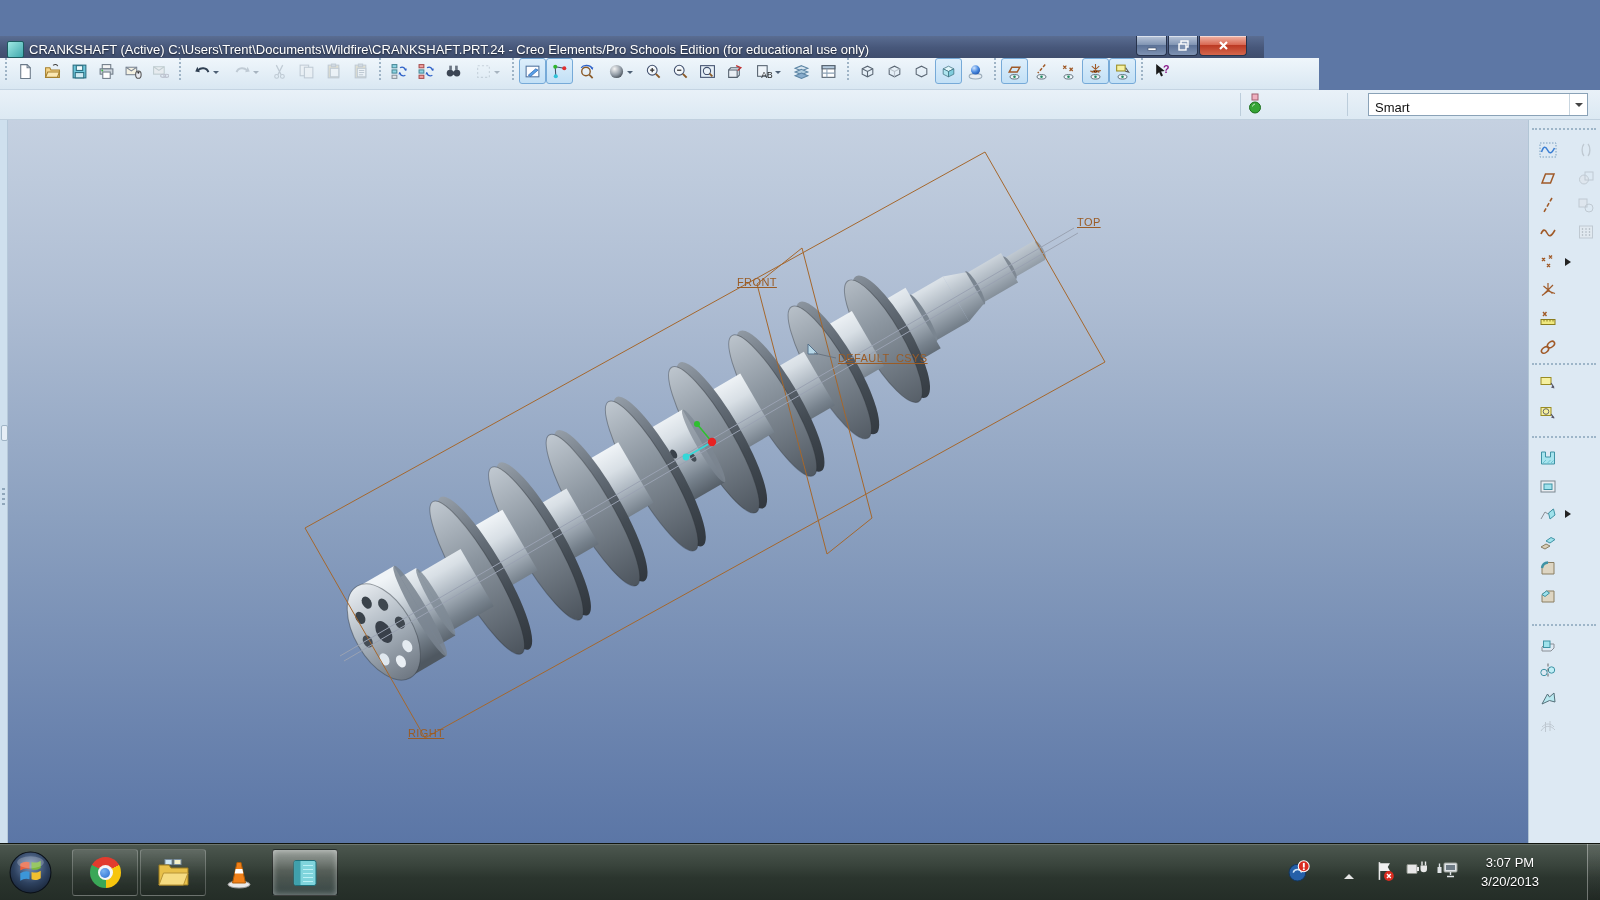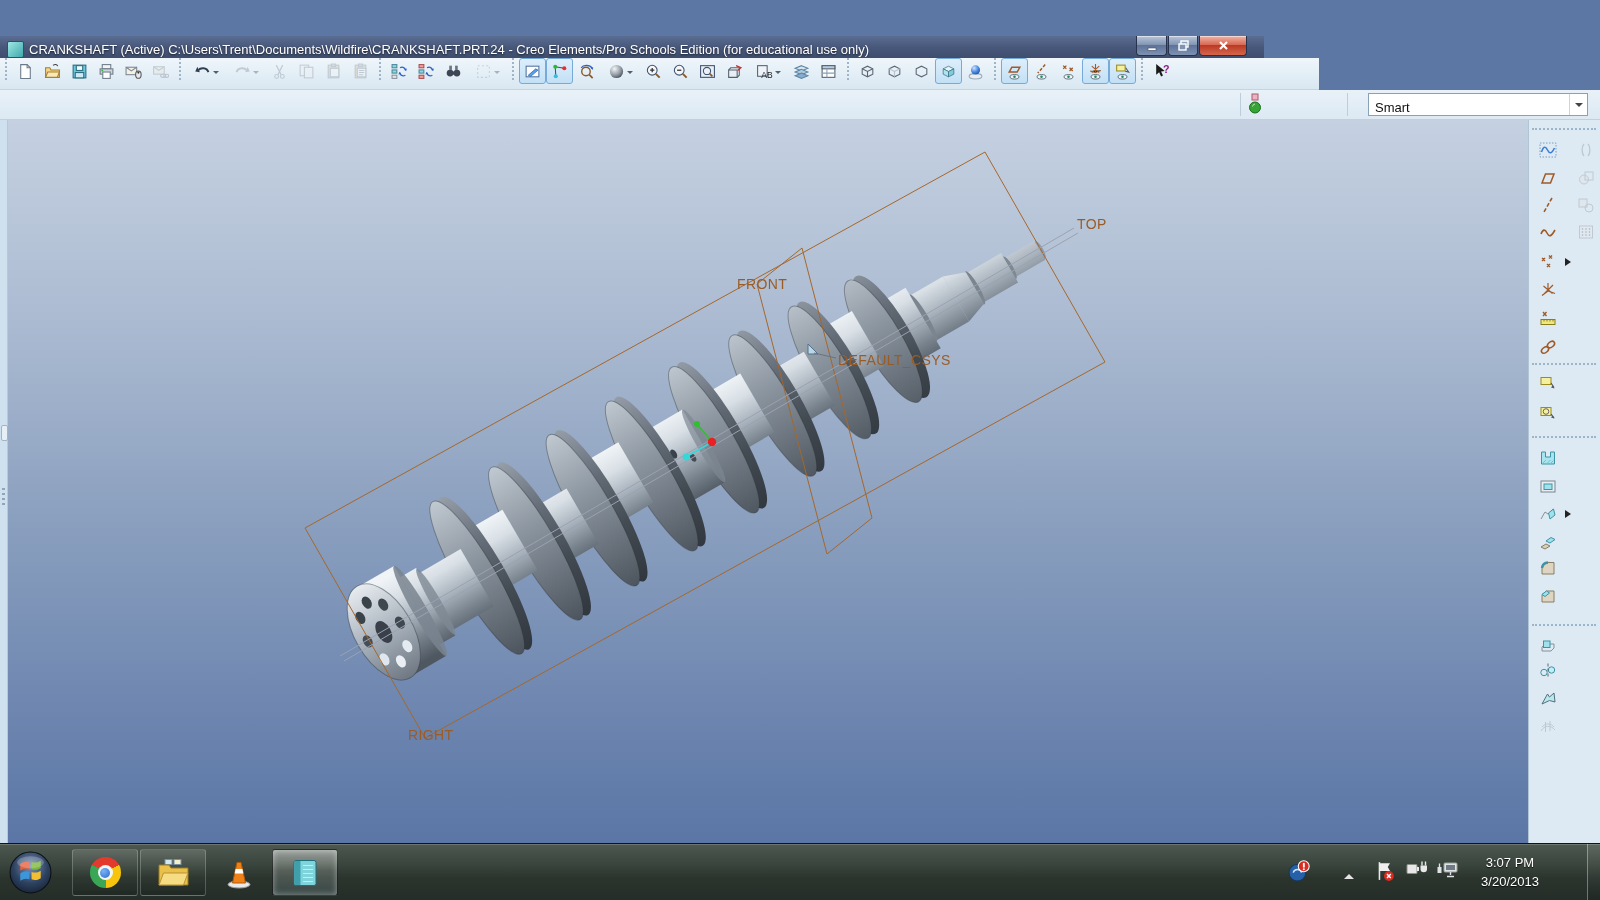--- a/index.html
+++ b/index.html
@@ -58,21 +58,21 @@
   .workarea{position:absolute;left:0;top:120px;width:1600px;height:723px;}
   .sash{position:absolute;left:0;top:0;width:8px;height:723px;
     background:#cfe0ee;border-right:1px solid #b6c9da;box-sizing:border-box;}
   .sash .knob{position:absolute;left:1px;top:305px;width:5px;height:14px;background:#e6eef6;
     border:1px solid #9fb4c6;border-radius:2px;}
   .sash .dots{position:absolute;left:2px;top:368px;width:3px;height:18px;
     background:repeating-linear-gradient(180deg,#8fa6ba 0 2px,transparent 2px 5px);}
   .gviewport{position:absolute;left:8px;top:0;width:1520px;height:723px;overflow:hidden;
     background:linear-gradient(180deg,#c5d1e1 0%,#aebdd3 25%,#8ba0bf 55%,#6a83ae 85%,#5b76a6 100%);}
   .gviewport svg{position:absolute;left:0;top:0;}
-  .dlabel{position:absolute;font-size:14px;color:#9a5c26;letter-spacing:.4px;white-space:nowrap;}
+  .dlabel{position:absolute;font-size:11px;color:#9a5c26;letter-spacing:.4px;white-space:nowrap;text-decoration:underline;}
 
   
   .sidebar{position:absolute;left:1528px;top:0;width:72px;height:723px;box-sizing:border-box;
     background:#dde9f3;border-left:1px solid #b2c5d5;}
   .rsep{position:absolute;left:3px;width:64px;height:0;border-top:2px dotted #9db5c8;}
   .rbtn{position:absolute;left:7px;width:24px;height:24px;display:flex;align-items:center;justify-content:center;
     border:1px solid transparent;border-radius:3px;box-sizing:border-box;}
   .rbtn svg{width:18px;height:18px;display:block;}
   .rbtn.col2{left:45px;}
   .rbtn.dis svg{opacity:.55;}

